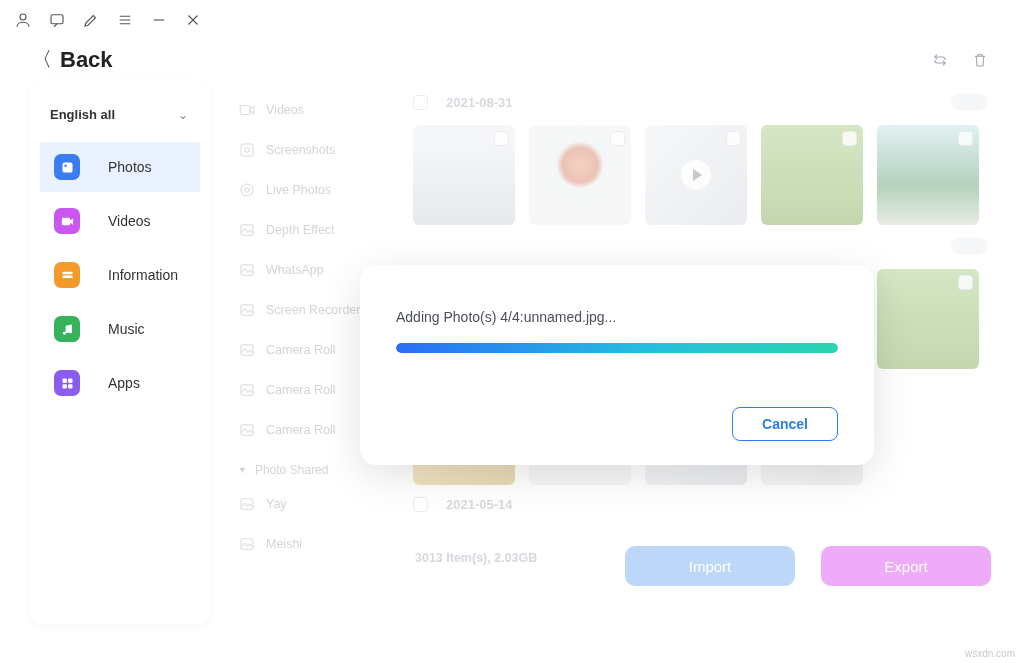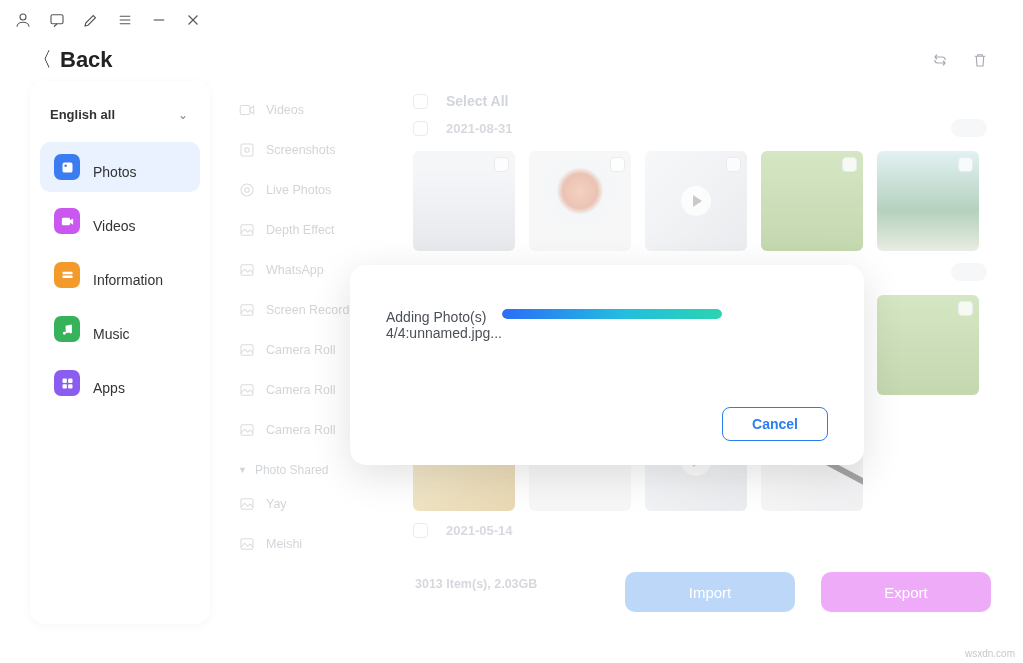--- a/index.html
+++ b/index.html
@@ -19,21 +19,21 @@
 .back-chev { font-size: 20px; color: #222; font-weight: 300; }
 .back-text { font-size: 22px; color: #222; font-weight: 700; }
 .sub-right { display: flex; align-items: center; gap: 22px; margin-right: 6px; }
 
 .main { display: flex; height: calc(100% - 100px); padding: 0 20px 20px 30px; gap: 14px; position: relative; }
 .panel { background: #fff; border-radius: 14px; box-shadow: 0 2px 10px rgba(0,0,0,0.04); }
 
 .sidebar { width: 180px; padding: 20px 10px 10px 10px; display: flex; flex-direction: column; gap: 4px; }
 .lang-row { display: flex; align-items: center; justify-content: space-between; padding: 6px 12px 16px 10px; }
 .lang-text { font-weight: 700; font-size: 13px; color: #333; }
-.sb-item { display: flex; align-items: flex-end; gap: 13px; padding: 12px 14px; border-radius: 10px; cursor: pointer; }
+.sb-item { display: flex; align-items: center; gap: 28px; padding: 12px 14px; border-radius: 0; cursor: pointer; }
 .sb-item.active { background: #eaf2ff; }
 .sb-icon { width: 26px; height: 26px; border-radius: 7px; display: inline-flex; align-items: center; justify-content: center; }
 .sb-icon svg { fill:#fff; }
 .sb-label { font-size: 14px; color: #333; font-weight: 500; }
 
 .col-cat { width: 165px; padding: 12px 6px; display: flex; flex-direction: column; gap: 6px; }
 .cat-item { display: flex; align-items: center; gap: 10px; padding: 8px 8px; border-radius: 8px; color: #9aa0aa; font-size: 12.5px; cursor: pointer; }
 .cat-icon { width: 18px; height: 18px; display: inline-flex; align-items: center; justify-content: center; }
 .cat-icon svg { stroke:#abb0b8; fill:none; stroke-width:1.4; }
 .cat-sep { display:flex; align-items:center; gap:8px; padding:10px 8px 4px; color:#9aa0aa; font-size:12px; }
@@ -54,21 +54,21 @@
 .footer { display: flex; align-items: center; padding: 10px 6px 0; gap: 16px; }
 .stats { font-size: 12.5px; color: #a3a8b3; font-weight: bold; }
 .btn { margin-left: auto; }
 .btn, .btn2 { width: 170px; height: 40px; border-radius: 10px; display: inline-flex; align-items: center; justify-content: center; color: #fff; font-size: 15px; font-weight: 500; cursor: pointer; margin-top: 16px; }
 .btn { background: #6aa7f0; }
 .btn2 { background: #d946ef; margin-left: 10px; }
 
 .dimmer { position: absolute; inset: 0; background: rgba(255,255,255,0.55); pointer-events: none; }
 .dimmer-exclude { position: relative; z-index: 5; }
 
-.modal { position: absolute; left: 350px; top: 265px; width: 514px; height: 200px; background: #fff; border-radius: 16px; box-shadow: 0 10px 40px rgba(0,0,0,0.12); z-index: 20; padding: 44px 36px 24px; display: flex; }
+.modal { position: absolute; left: 360px; top: 265px; width: 514px; height: 200px; background: #fff; border-radius: 16px; box-shadow: 0 10px 40px rgba(0,0,0,0.12); z-index: 20; padding: 44px 36px 24px; display: flex; flex-direction: column; }
 .modal-text { font-size: 14px; color: #4b5057; margin-bottom: 18px; }
 .prog-track { width: 100%; height: 10px; background: #eef0f3; border-radius: 6px; overflow: hidden; }
 .prog-fill { height: 100%; width: 100%; background: linear-gradient(90deg, #2b6df6 0%, #23bde0 55%, #2bd4b0 100%); border-radius: 6px; }
 .modal-actions { margin-top: auto; display: flex; justify-content: flex-end; }
 .cancel-btn { width: 106px; height: 34px; border: 1.3px solid #2b7ef0; color: #2b7ef0; border-radius: 8px; display: inline-flex; align-items: center; justify-content: center; font-size: 14px; font-weight: 600; cursor: pointer; background: #fff; }
 
 .watermark { position:absolute; bottom:4px; right:8px; font-size:10px; color:#c6c8cc; z-index:30; }
 
 .th1 { background: linear-gradient(135deg,#eceff3 0%, #d0d5db 100%); }
 .th-person { background: linear-gradient(180deg,#e7eaf0 20%, #c9ced6 100%); }
@@ -296,24 +296,20 @@
           <svg viewBox="0 0 24 24">
             <rect x="4" y="5" width="16" height="14" rx="2"></rect>
             <path d="M4 16l5-5 4 4 3-3 4 4"></path>
           </svg>
         </span>
         <span>Meishi</span>
       </div>
   </div>
 
   <div class="content">
-    <div class="sel-row">
-      <span class="chk"></span>
-      <span class="sel-text">Select All</span>
-    </div>
     <div class="date-row">
       <span class="chk"></span>
       <span class="date-text">2021-08-31</span>
       <span class="count-pill"></span>
     </div>
     <div class="thumbs">
       <div class="thumb th-person">
           <span class="chk"></span>
         </div>
       <div class="thumb th-flower">

